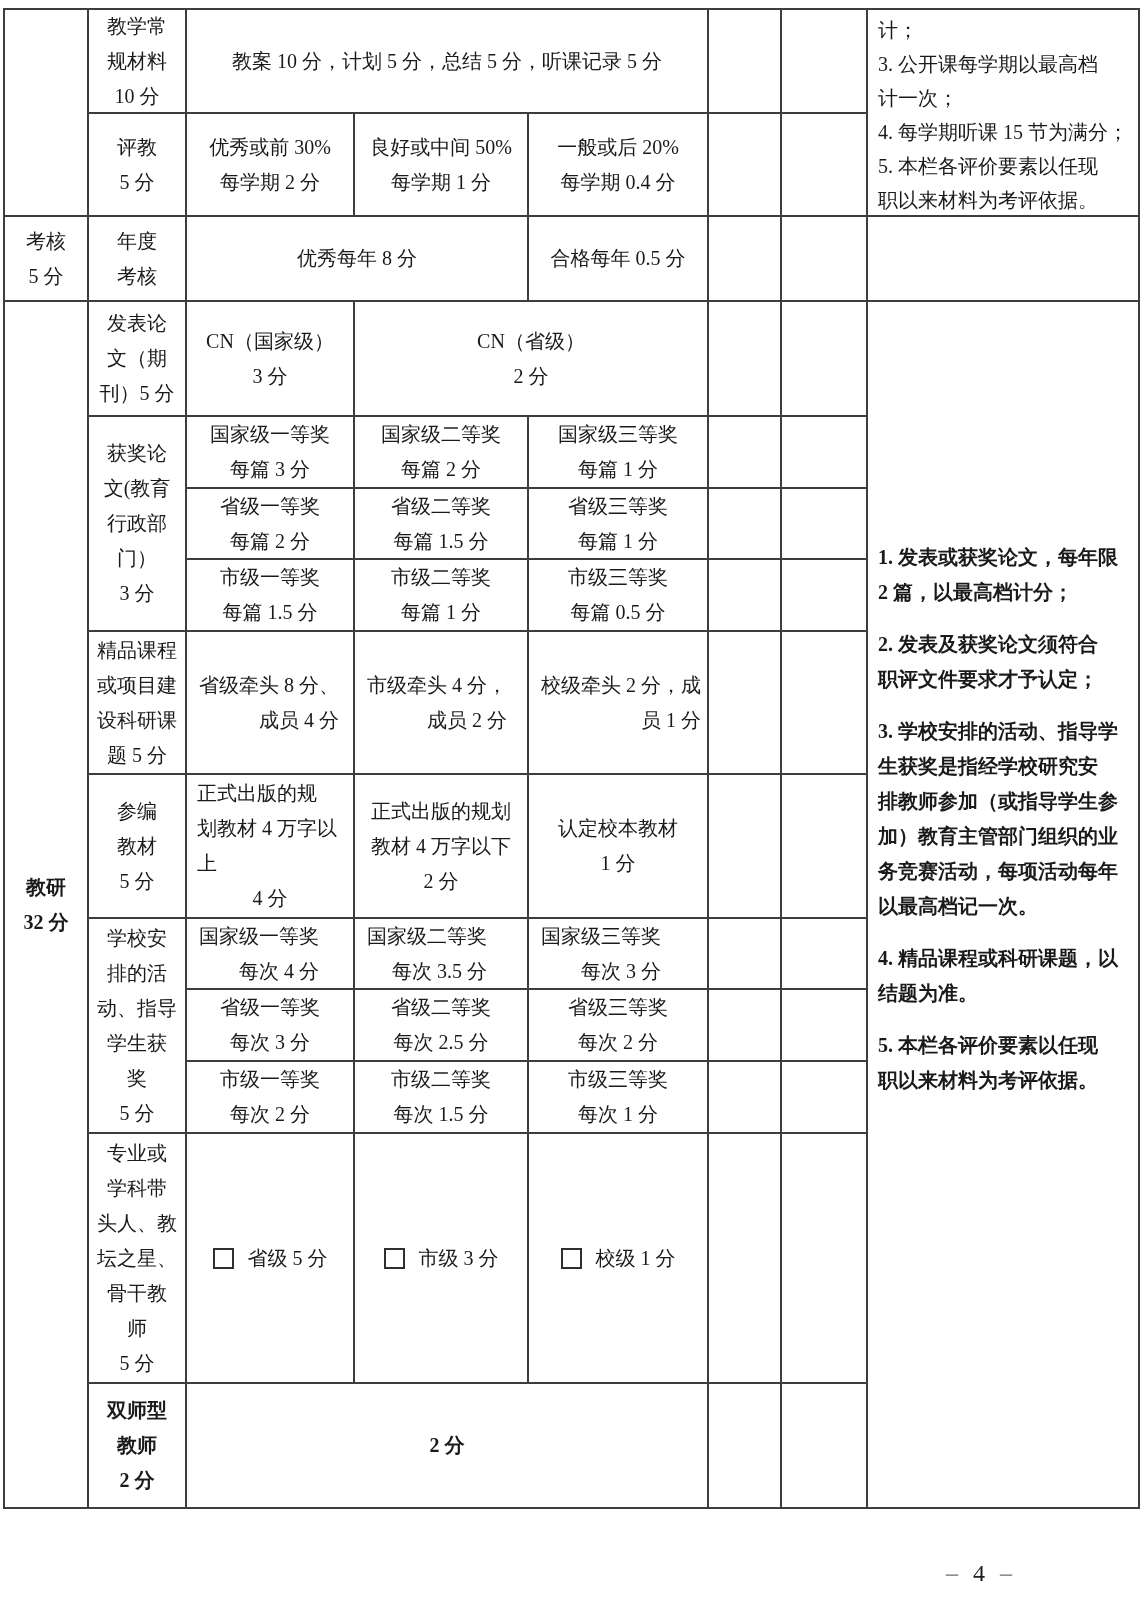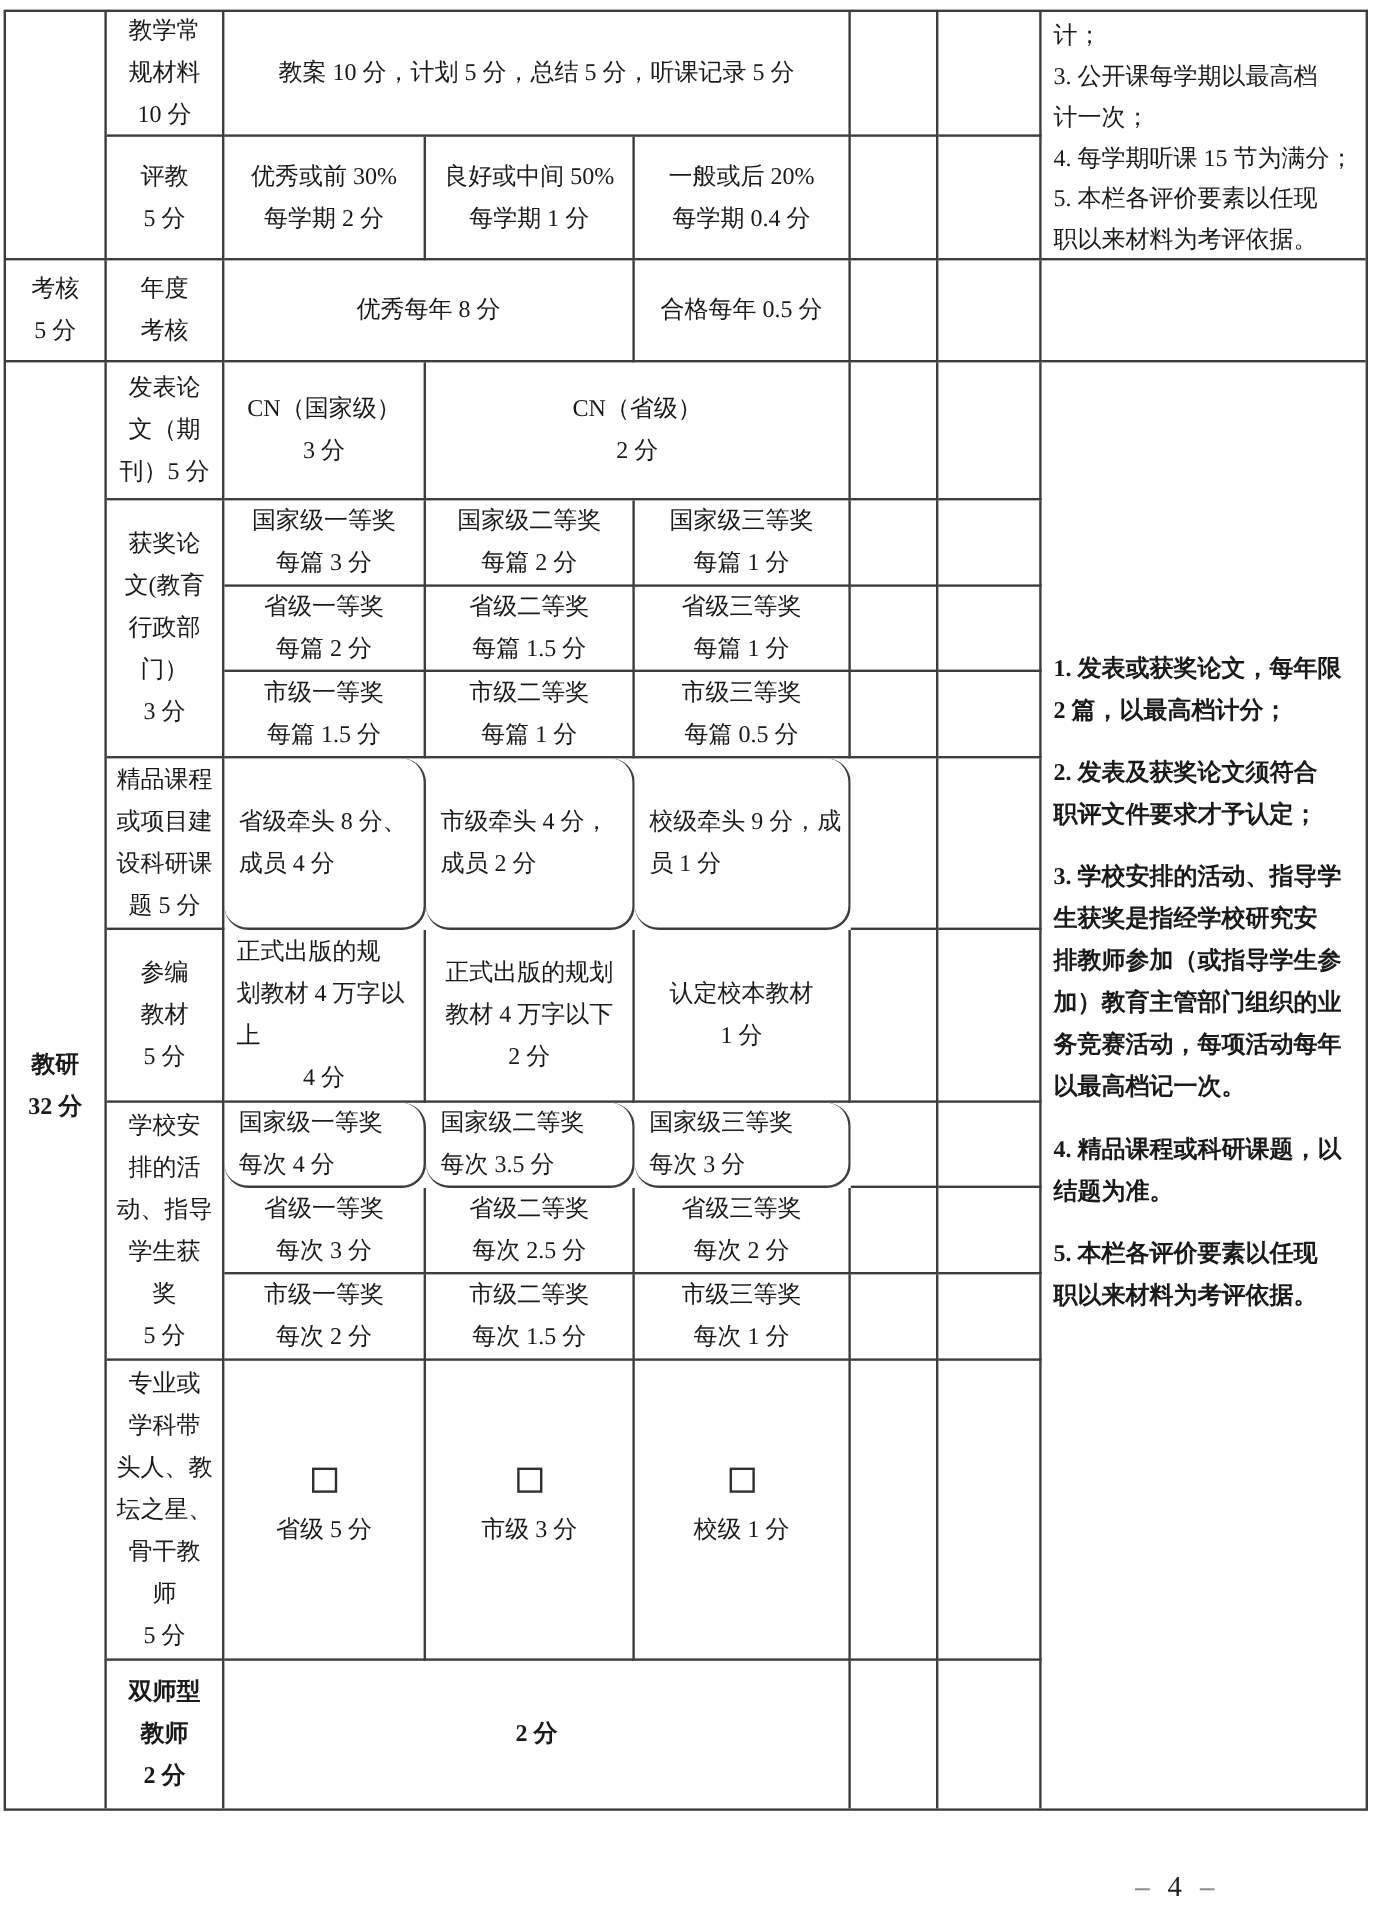--- a/index.html
+++ b/index.html
@@ -36,37 +36,36 @@
     text-align: center;
     font-size: 20px;
     line-height: 35px;
     white-space: pre-line;
     overflow: hidden;
   }
   .nr { border-right: none; }
   .nb { border-bottom: none; font-weight: bold; }
   .leftal {
     align-items: flex-start;
-    text-align: left;
+    text-align: right;
     padding-left: 12px;
     padding-right: 6px;
-    border-radius: 20px;
   }
   .notes {
     justify-content: flex-start;
     align-items: flex-start;
     text-align: left;
     font-size: 20px;
   }
   .notes-top { padding: 3px 6px 0 10px; line-height: 34px; }
   .notes-main { padding: 238px 6px 0 10px; line-height: 35px; }
   .notes-main .para { margin: 0 0 17px 0; white-space: pre-line; }
   .pub-body { align-self: stretch; text-align: left; padding-left: 10px; padding-right: 4px; }
   .pub-score { text-align: center; }
-  .cbx-row { flex-direction: column; gap: 14px; align-items: center; }
+  .cbx-row { flex-direction: row; gap: 14px; align-items: center; }
   .cbx {
     width: 17px; height: 17px;
     border: 2px solid #2f2f2f;
     display: inline-block;
     flex: 0 0 auto;
     background: #fff;
   }
   #footer {
     position: absolute;
     left: 946px; top: 1560px;
@@ -181,21 +180,21 @@
     <div class="cell" style="grid-area:7/7/8/8"></div>
 
     <div class="cell" style="grid-area:8/2/9/3">精品课程
 或项目建
 设科研课
 题 5 分</div>
     <div class="cell leftal" style="grid-area:8/3/9/4">省级牵头 8 分、
 成员 4 分</div>
     <div class="cell leftal" style="grid-area:8/4/9/5">市级牵头 4 分，
 成员 2 分</div>
-    <div class="cell leftal" style="grid-area:8/5/9/6">校级牵头 9 分，成
+    <div class="cell leftal" style="grid-area:8/5/9/6">校级牵头 2 分，成
 员 1 分</div>
     <div class="cell" style="grid-area:8/6/9/7"></div>
     <div class="cell" style="grid-area:8/7/9/8"></div>
 
     <div class="cell" style="grid-area:9/2/10/3">参编
 教材
 5 分</div>
     <div class="cell" style="grid-area:9/3/10/4">
       <span class="pub-body">正式出版的规
 划教材 4 万字以

